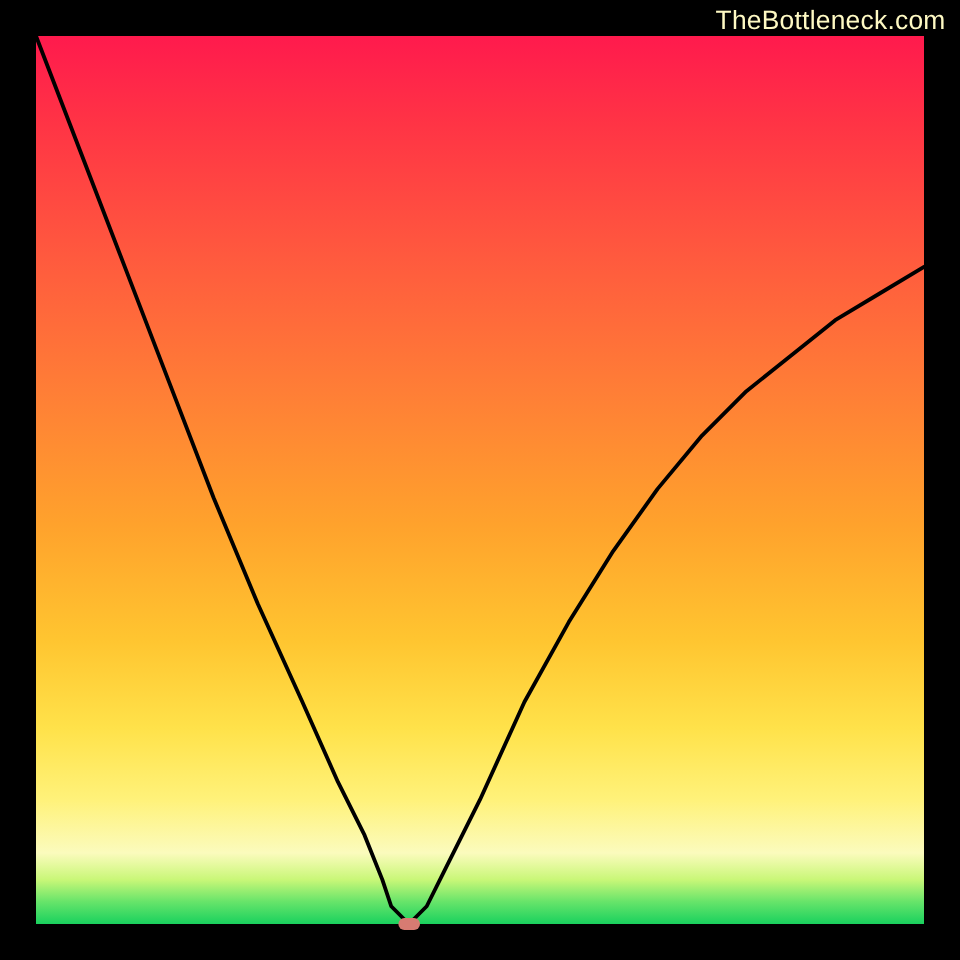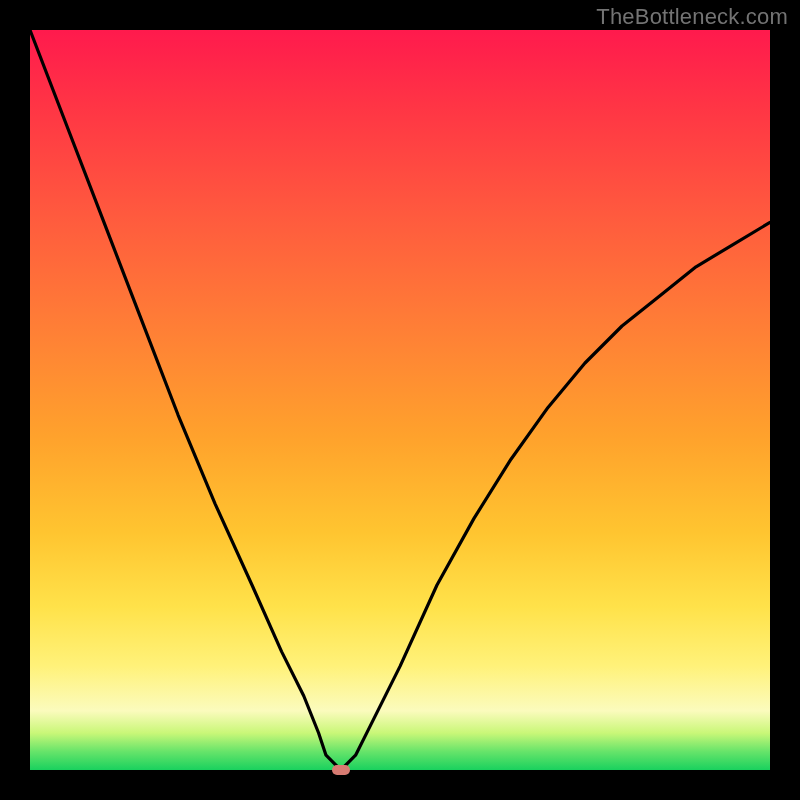--- a/index.html
+++ b/index.html
@@ -55,21 +55,21 @@
     width: 18px;
     height: 10px;
     background: #d77b72;
     border-radius: 5px;
     transform: translate(-50%, -50%);
   }
   .watermark {
     position: absolute;
     top: 4px;
     right: 12px;
-    color: #737373;
+    color: #fef9c3;
     font-size: 22px;
     font-weight: 500;
     letter-spacing: 0.2px;
     user-select: none;
   }
 </style>
 </head>
 <body>
 
 <div class="frame">

